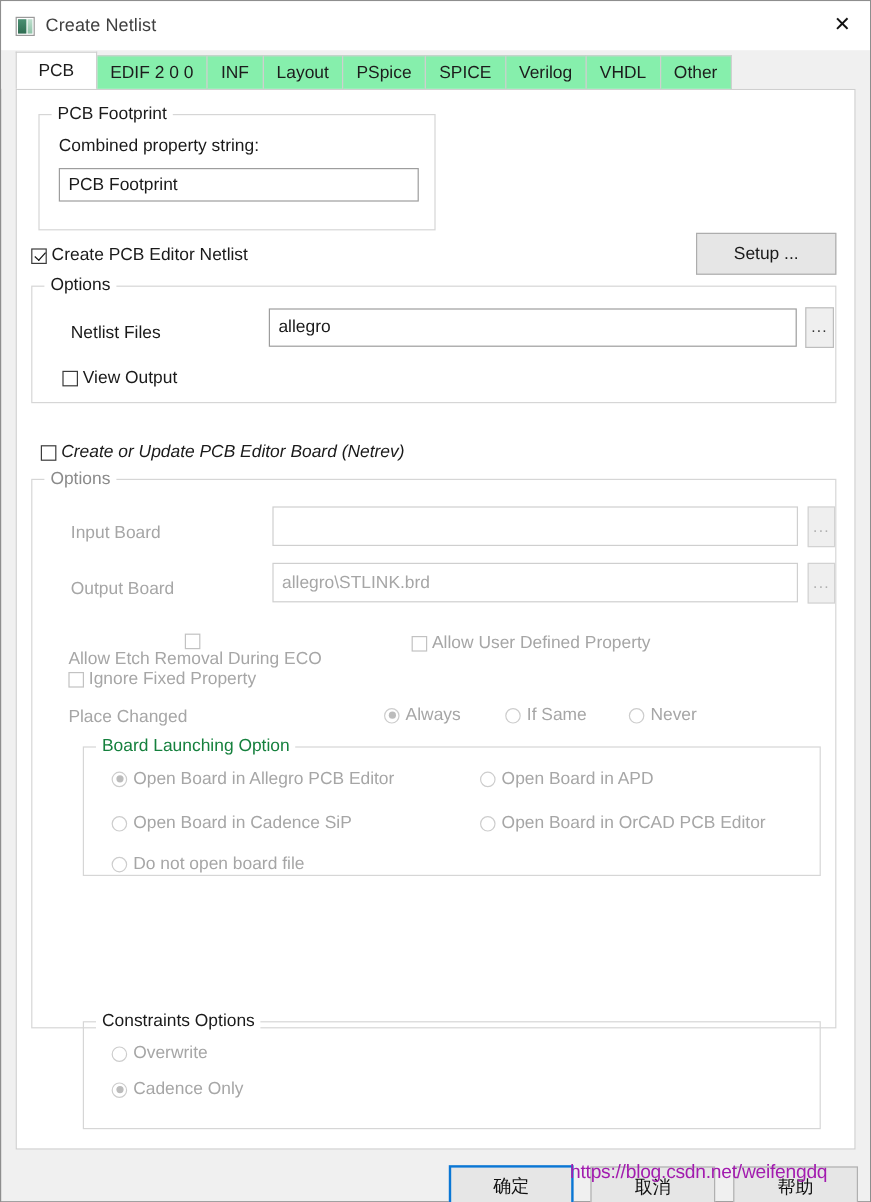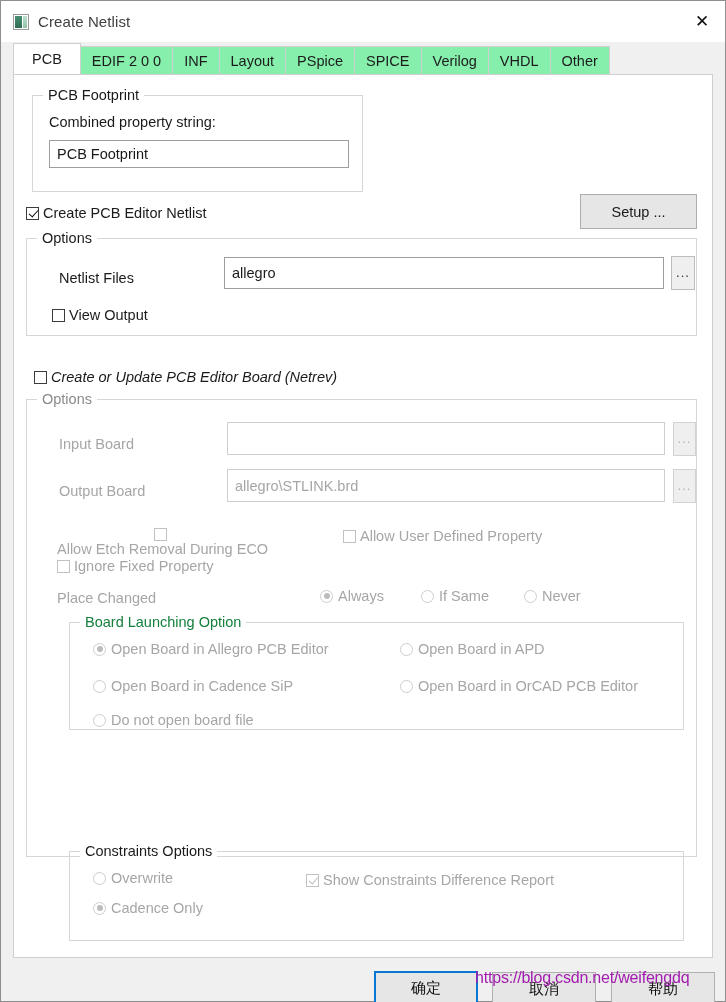--- a/index.html
+++ b/index.html
@@ -427,24 +427,20 @@
       <div class="group dim" style="left:42px; top:451px; width:615px; height:90px;">
         <span class="legend" style="color:#1a1a1a;">Constraints Options</span>
         <div class="rdrow dim" style="left:23px; top:18px;">
           <span class="radio"></span>
           <span>Overwrite</span>
         </div>
         <div class="rdrow dim" style="left:23px; top:48px;">
           <span class="radio sel"></span>
           <span>Cadence  Only</span>
         </div>
-        <div class="cbrow dim" style="left:236px; top:20px;">
-          <span class="cbox checked"></span>
-          <span>Show Constraints Difference Report</span>
-        </div>
       </div>
 
     </div>
 
   </div>
 
   <div class="footer">
     <div class="dlgbtn default" style="left:373px; top:13px;">确定</div>
     <div class="dlgbtn" style="left:491px; top:14px;">取消</div>
     <div class="dlgbtn" style="left:610px; top:14px;">帮助</div>

